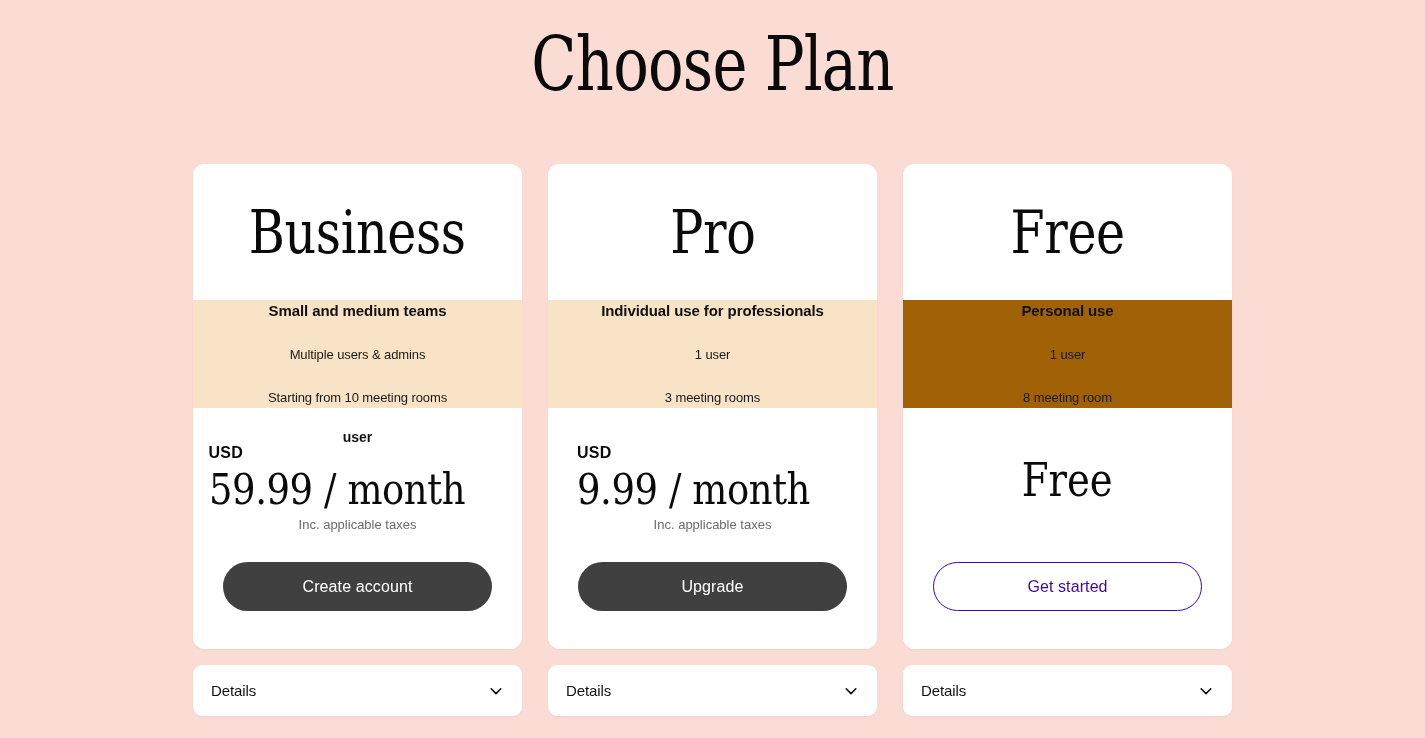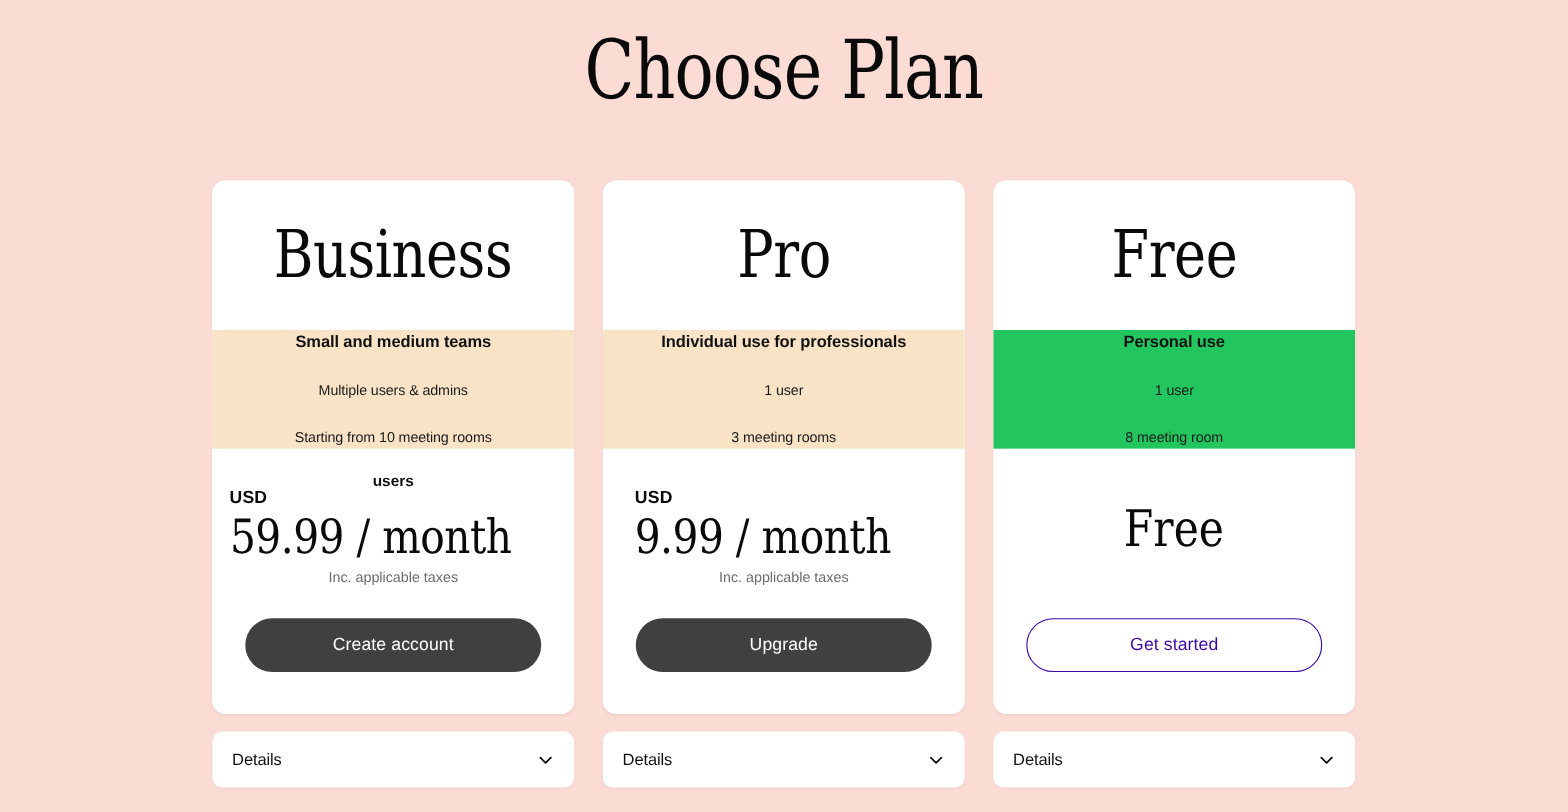--- a/index.html
+++ b/index.html
@@ -88,21 +88,21 @@
   .card-band {
     height: 108px;
     padding: 0 14px;
     display: flex;
     flex-direction: column;
     align-items: center;
     justify-content: space-between;
     text-align: center;
   }
   .band-cream { background: #f8e3c6; }
-  .band-grey  { background: #22c55e; }
+  .band-grey  { background: #a16207; }
 
   .band-title {
     font-size: 15px;
     line-height: 21px;
     font-weight: 700;
     color: #111111;
     letter-spacing: -0.1px;
   }
   .band-line {
     font-size: 13px;
@@ -247,21 +247,21 @@
         <div class="card">
           <div class="card-head">
             <div class="plan-name">Business</div>
           </div>
           <div class="card-band band-cream">
             <div class="band-title">Small and medium teams</div>
             <div class="band-line">Multiple users &amp; admins</div>
             <div class="band-line">Starting from 10 meeting rooms</div>
           </div>
           <div class="card-body">
-            <div class="from-label">users</div>
+            <div class="from-label">user</div>
             <div class="price-row">
               <span class="price-currency">USD</span>
               <span class="price-main">59.99 / month</span>
             </div>
             <div class="price-note">Inc. applicable taxes</div>
             <div class="cta cta-solid">Create account</div>
           </div>
         </div>
         <div class="details-bar">
           <span class="details-label">Details</span>

